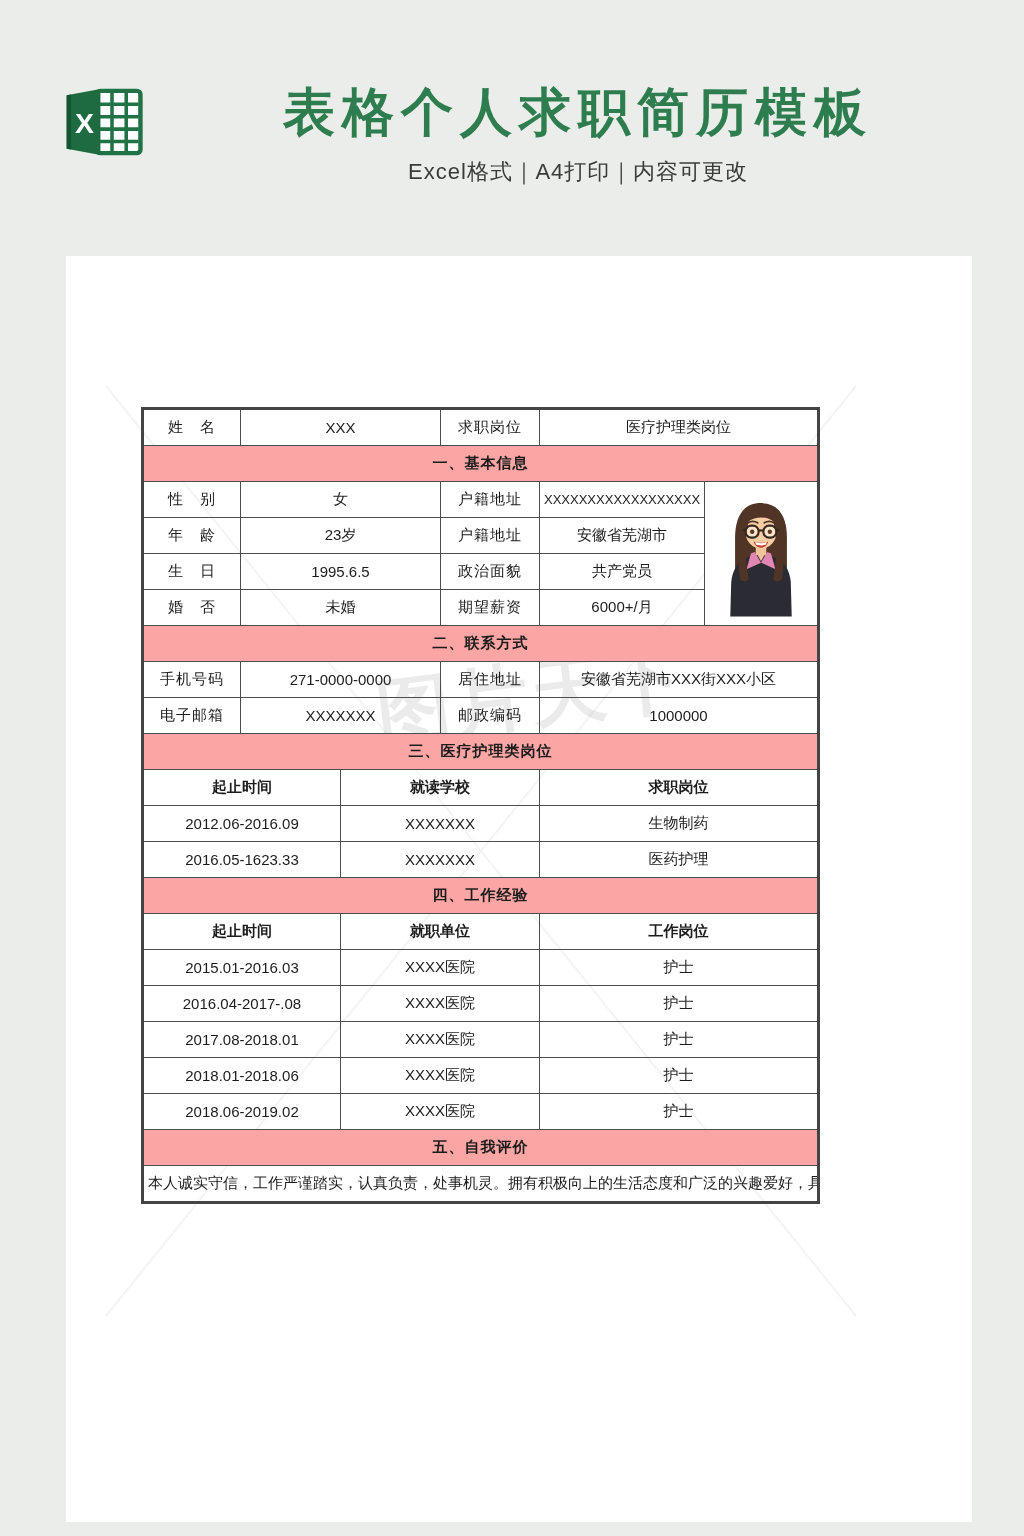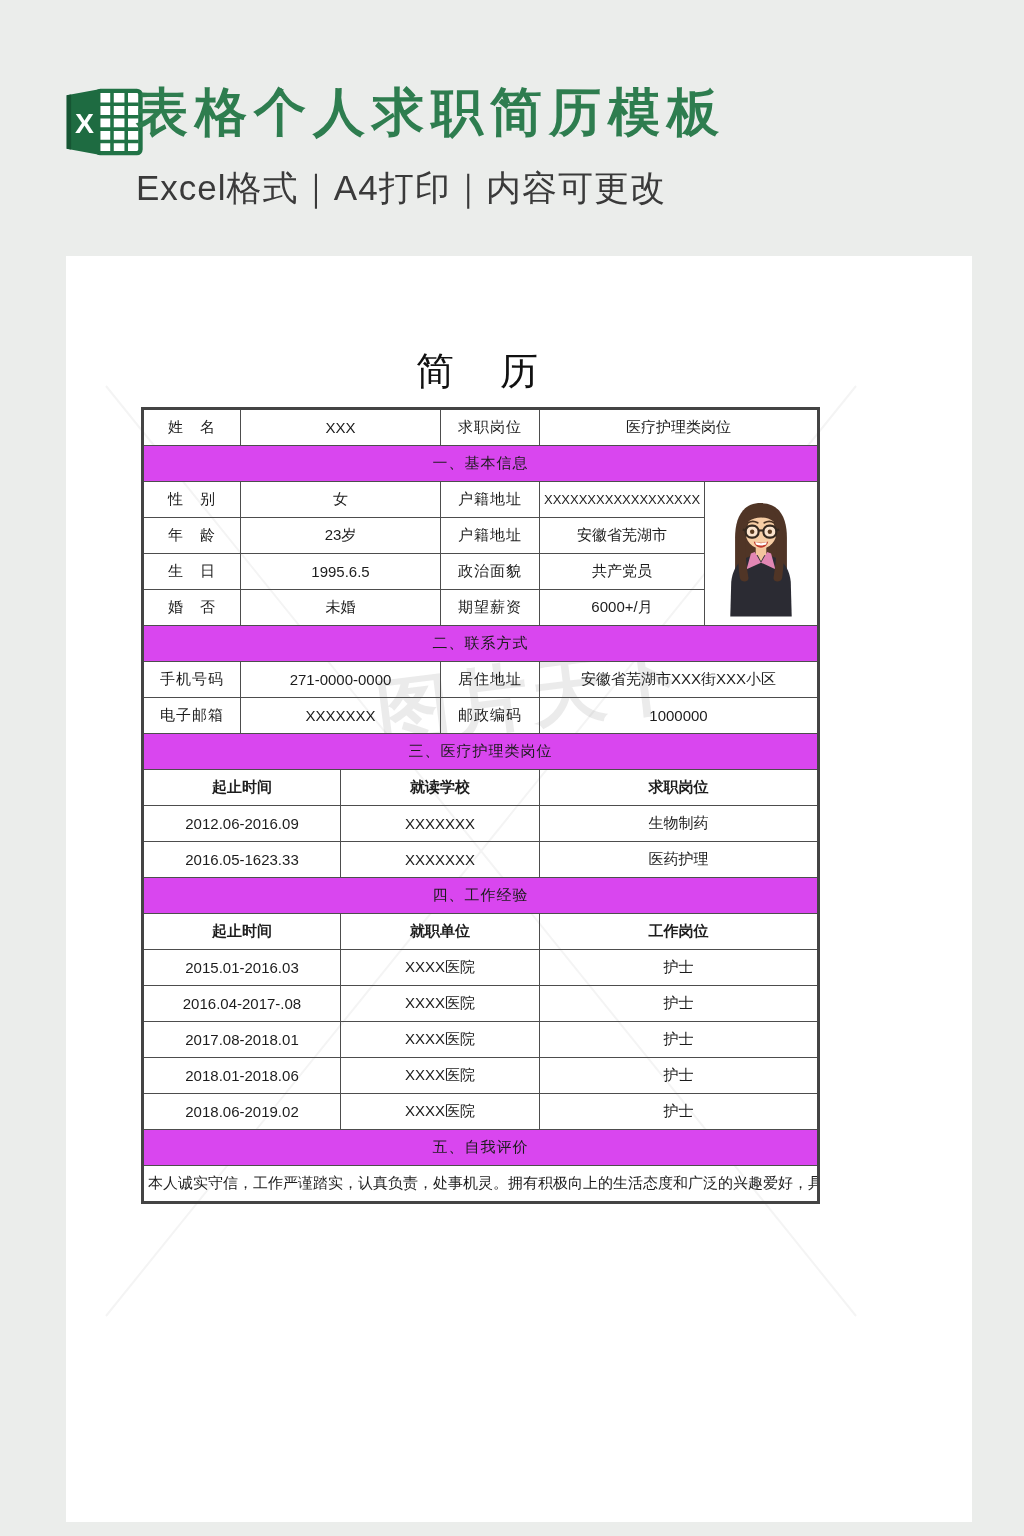--- a/index.html
+++ b/index.html
@@ -5,23 +5,23 @@
   html,body{margin:0;padding:0;}
   body{
     width:1024px;height:1536px;position:relative;overflow:hidden;
     background:#ebedeb;
     font-family:"Liberation Sans","DejaVu Sans",sans-serif;
     color:#1c1c1c;
   }
   
   .app-header{position:absolute;left:0;top:0;width:1024px;height:256px;}
   .xls-icon{position:absolute;left:64px;top:86px;width:80px;height:72px;}
-  .hd-text{position:absolute;left:136px;top:84px;width:852px;text-align:left;}
+  .hd-text{position:absolute;left:152px;top:84px;width:852px;text-align:center;}
   .hd-title{font-size:52px;font-weight:bold;letter-spacing:7px;color:#2e7d4f;line-height:1.1;}
-  .hd-sub{font-size:35px;color:#3a3a3a;margin-top:24px;letter-spacing:1px;}
+  .hd-sub{font-size:22px;color:#3a3a3a;margin-top:16px;letter-spacing:1px;}
   
   .page{position:absolute;left:66px;top:256px;width:906px;height:1266px;background:#ffffff;}
   .wm-lines{position:absolute;left:0;top:0;width:906px;height:1266px;pointer-events:none;}
   .wm-text{
     position:absolute;left:310px;top:388px;width:360px;
     font-family:"DejaVu Serif","Liberation Serif",serif;
     font-size:74px;font-weight:bold;color:rgba(60,60,60,0.10);
     transform:rotate(-7deg);letter-spacing:4px;pointer-events:none;white-space:nowrap;
   }
   .doc-title{
@@ -32,21 +32,21 @@
   table.resume{
     position:absolute;left:75px;top:151px;width:676px;
     border-collapse:collapse;table-layout:fixed;
     border:3px solid #444;background:transparent;
   }
   table.resume td{
     border:1px solid #4d4d4d;height:35px;text-align:center;
     font-size:15px;padding:0 4px;overflow:hidden;white-space:nowrap;
   }
   td.lbl{font-weight:normal;letter-spacing:1px;}
-  td.sec{background:#d946ef;font-weight:normal;font-size:15px;letter-spacing:1px;}
+  td.sec{background:#fca5a5;font-weight:bold;font-size:15px;letter-spacing:1px;}
   td.hcol{font-weight:bold;margin-left:16px;}
   td.photo-cell{background:#fff;padding:2px;}
   td.eval-cell{
     height:138px;text-align:left;white-space:normal;
     padding:10px 12px;font-size:15px;line-height:1.78;vertical-align:middle;
   }
   .avatar{display:block;margin:0 auto;}
 </style>
 </head>
 <body>
@@ -75,21 +75,20 @@
 <div class="page">
 
   <svg class="wm-lines" viewBox="0 0 906 1266">
     <g stroke="#8a8a8a" stroke-width="2" opacity="0.09">
       <line x1="40" y1="130" x2="790" y2="1060"></line>
       <line x1="790" y1="130" x2="40" y2="1060"></line>
     </g>
   </svg>
   <div class="wm-text">图片天下</div>
 
-  <div class="doc-title">简　历</div>
 
   <table class="resume">
     <colgroup>
       <col style="width:98px">
         <col style="width:100px">
         <col style="width:100px">
       <col style="width:99px">
         <col style="width:165px">
         <col style="width:114px">
     </colgroup>

